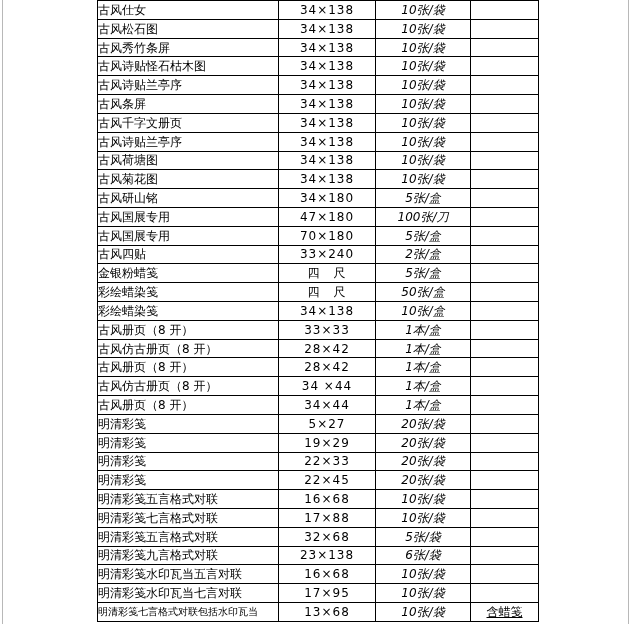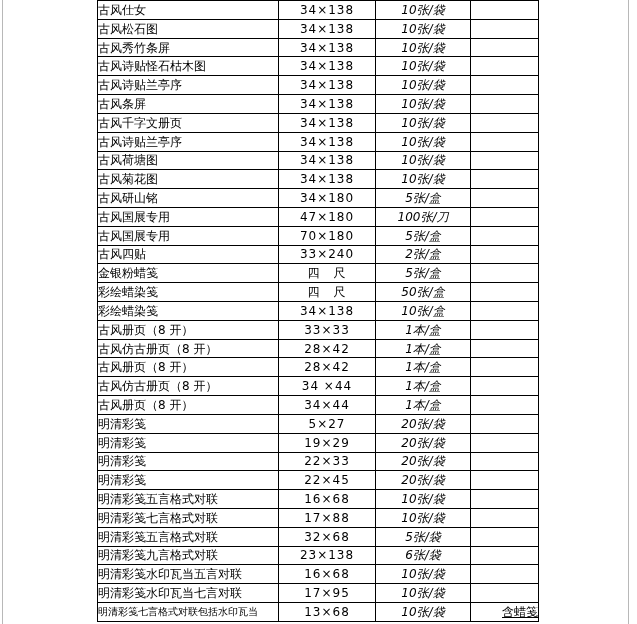--- a/index.html
+++ b/index.html
@@ -27,21 +27,21 @@
     border: 1px solid var(--border-color, #000);
     padding: 0 0 0 0;
     font-size: 12px; line-height: 1;
     color: #000;
     white-space: nowrap; overflow: hidden;
     vertical-align: middle;
   }
   td.name { text-align: left; padding-left: 6px; }
   td.size { text-align: center; letter-spacing: 1px; }
   td.pack { text-align: center; font-style: italic; }
-  td.note { text-align: right; padding-left: 4px; text-decoration: underline; }
+  td.note { text-align: center; padding-left: 4px; text-decoration: underline; }
   tr.small td.name { font-size: 10px; letter-spacing: 0; }
 </style>
 </head>
 <body>
 
 <div id="page" style="background: rgb(255, 255, 255);">
   <div class="page-edge left"></div>
   <div class="page-edge right"></div>
 
   <table class="price-table">

